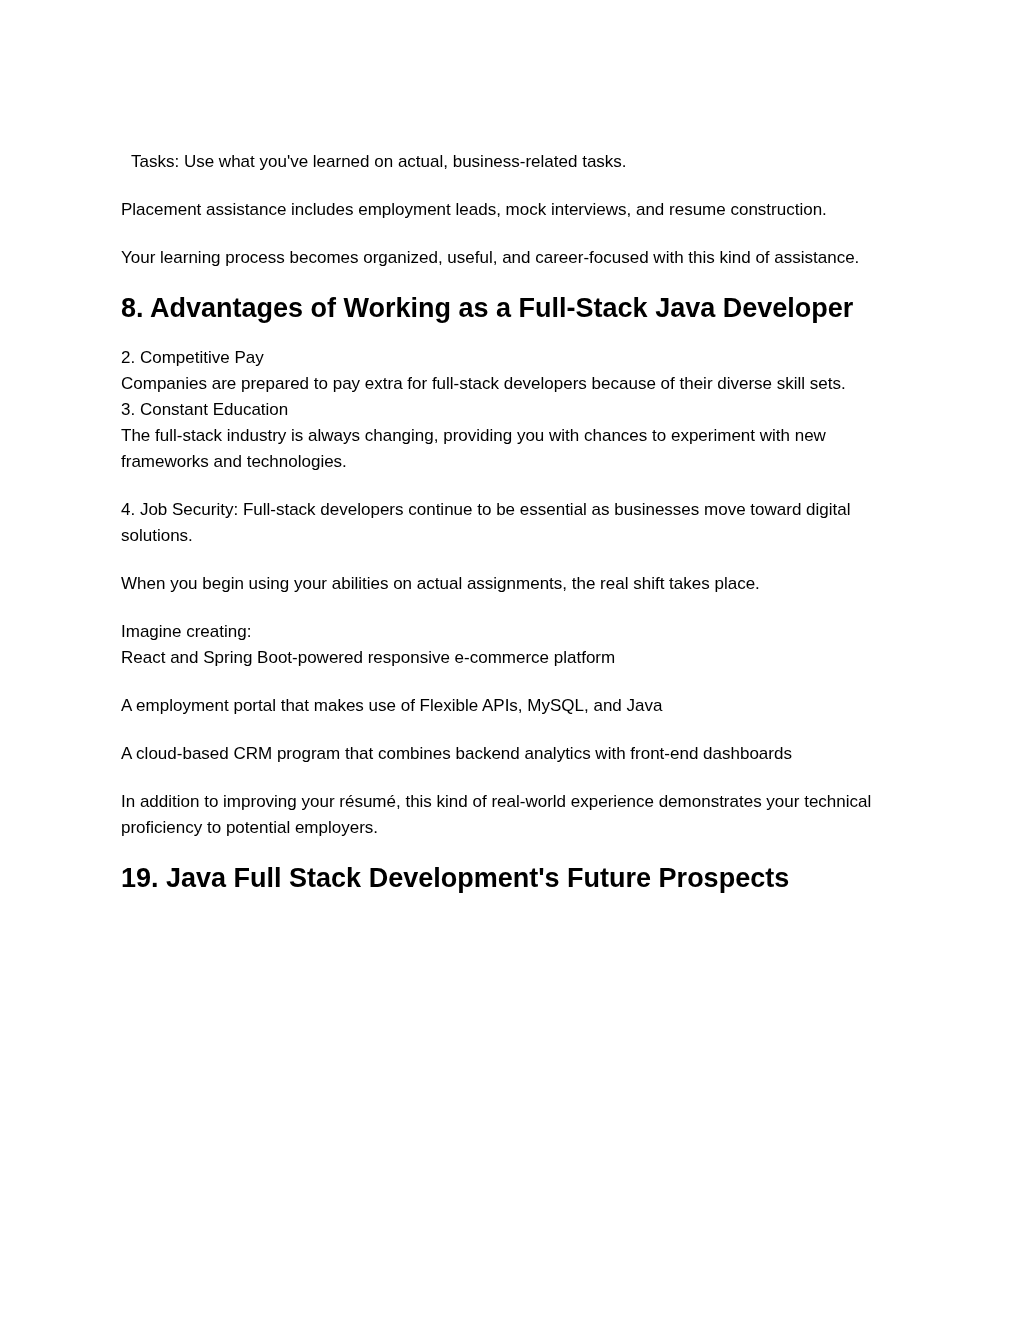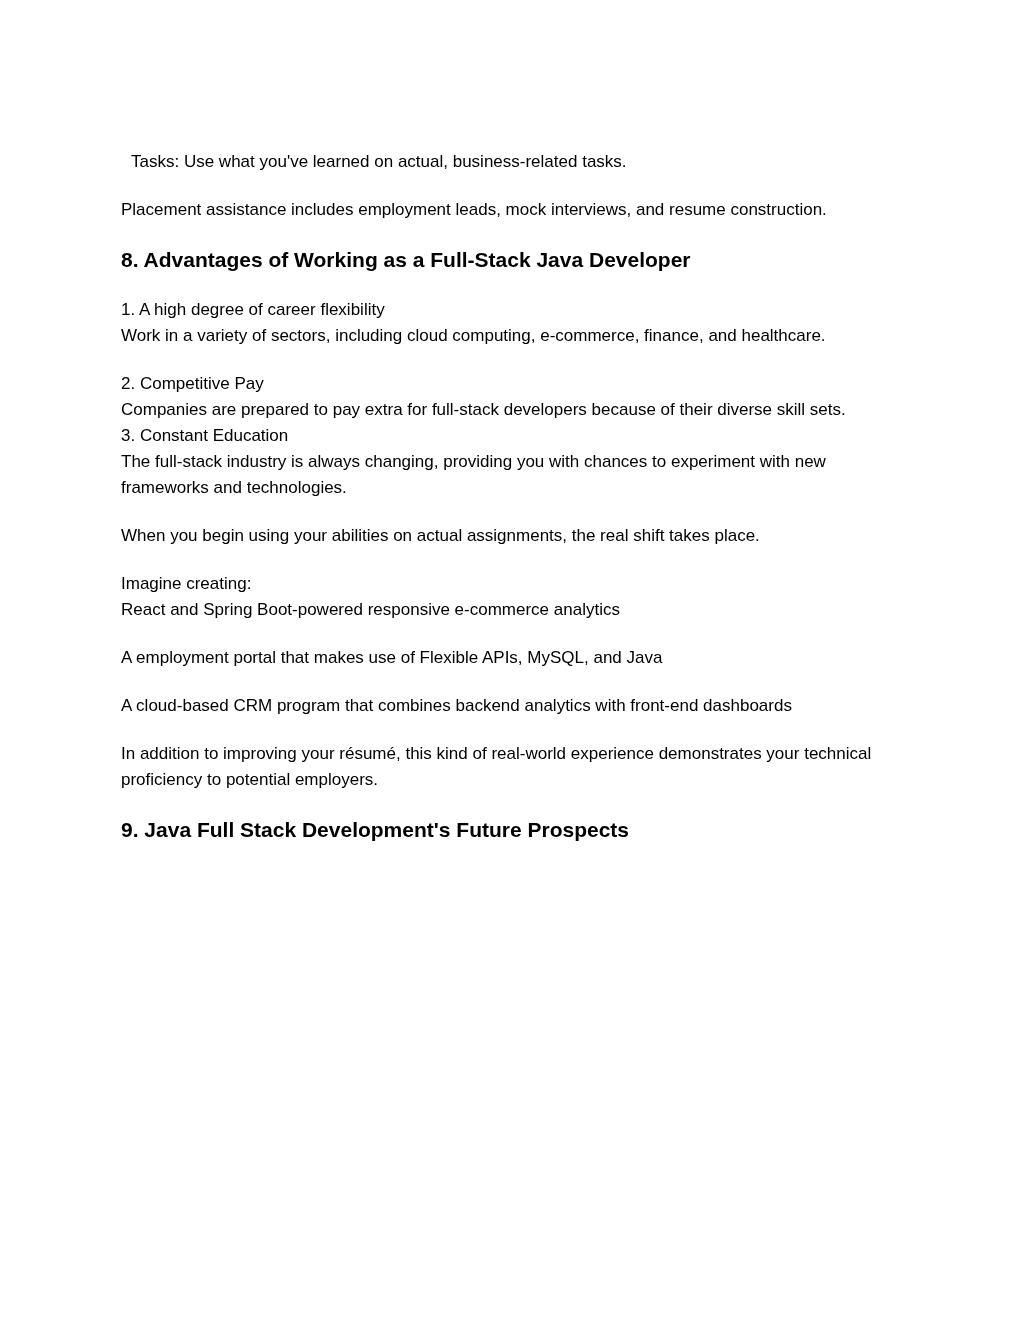--- a/index.html
+++ b/index.html
@@ -28,21 +28,21 @@
     line-height: 26px;
     font-weight: 400;
     white-space: pre-line;
     color: #000000;
   }
   .para.indent {
     padding-left: 10px;
   }
   .doc-heading {
     margin: 0 0 22px 0;
-    font-size: 21px;
+    font-size: 27px;
     line-height: 30px;
     font-weight: 700;
     white-space: pre-line;
     color: #000000;
   }
   .doc-heading.tight {
     margin-bottom: 0;
   }
 </style>
 </head>
@@ -50,41 +50,41 @@
 
 <div class="page">
   <div class="content">
 
     <p class="para indent">Tasks: Use what you've learned on actual, business-related tasks.</p>
 
     <p class="para">Placement assistance includes employment leads, mock interviews, and resume construction.</p>
 
 
 
+    <p class="para">Your learning process becomes organized, useful, and career-focused with this kind of assistance.</p>
 
     <h2 class="doc-heading">8. Advantages of Working as a Full-Stack Java Developer</h2>
 
-    <p class="para">1. A high degree of career flexibility
-Work in a variety of sectors, including cloud computing, e-commerce, finance, and healthcare.</p>
 
     <p class="para">2. Competitive Pay
 Companies are prepared to pay extra for full-stack developers because of their diverse skill sets.
 3. Constant Education
 The full-stack industry is always changing, providing you with chances to experiment with new frameworks and technologies.</p>
 
+    <p class="para">4. Job Security: Full-stack developers continue to be essential as businesses move toward digital solutions.</p>
 
 
 
     <p class="para">When you begin using your abilities on actual assignments, the real shift takes place.</p>
 
     <p class="para">Imagine creating:
-React and Spring Boot-powered responsive e-commerce analytics</p>
+React and Spring Boot-powered responsive e-commerce platform</p>
 
     <p class="para">A employment portal that makes use of Flexible APIs, MySQL, and Java</p>
 
     <p class="para">A cloud-based CRM program that combines backend analytics with front-end dashboards</p>
 
     <p class="para">In addition to improving your résumé, this kind of real-world experience demonstrates your technical proficiency to potential employers.</p>
 
-    <h2 class="doc-heading">9. Java Full Stack Development's Future Prospects</h2>
+    <h2 class="doc-heading">19. Java Full Stack Development's Future Prospects</h2>
 
   </div>
 </div>
 
 </body></html>

